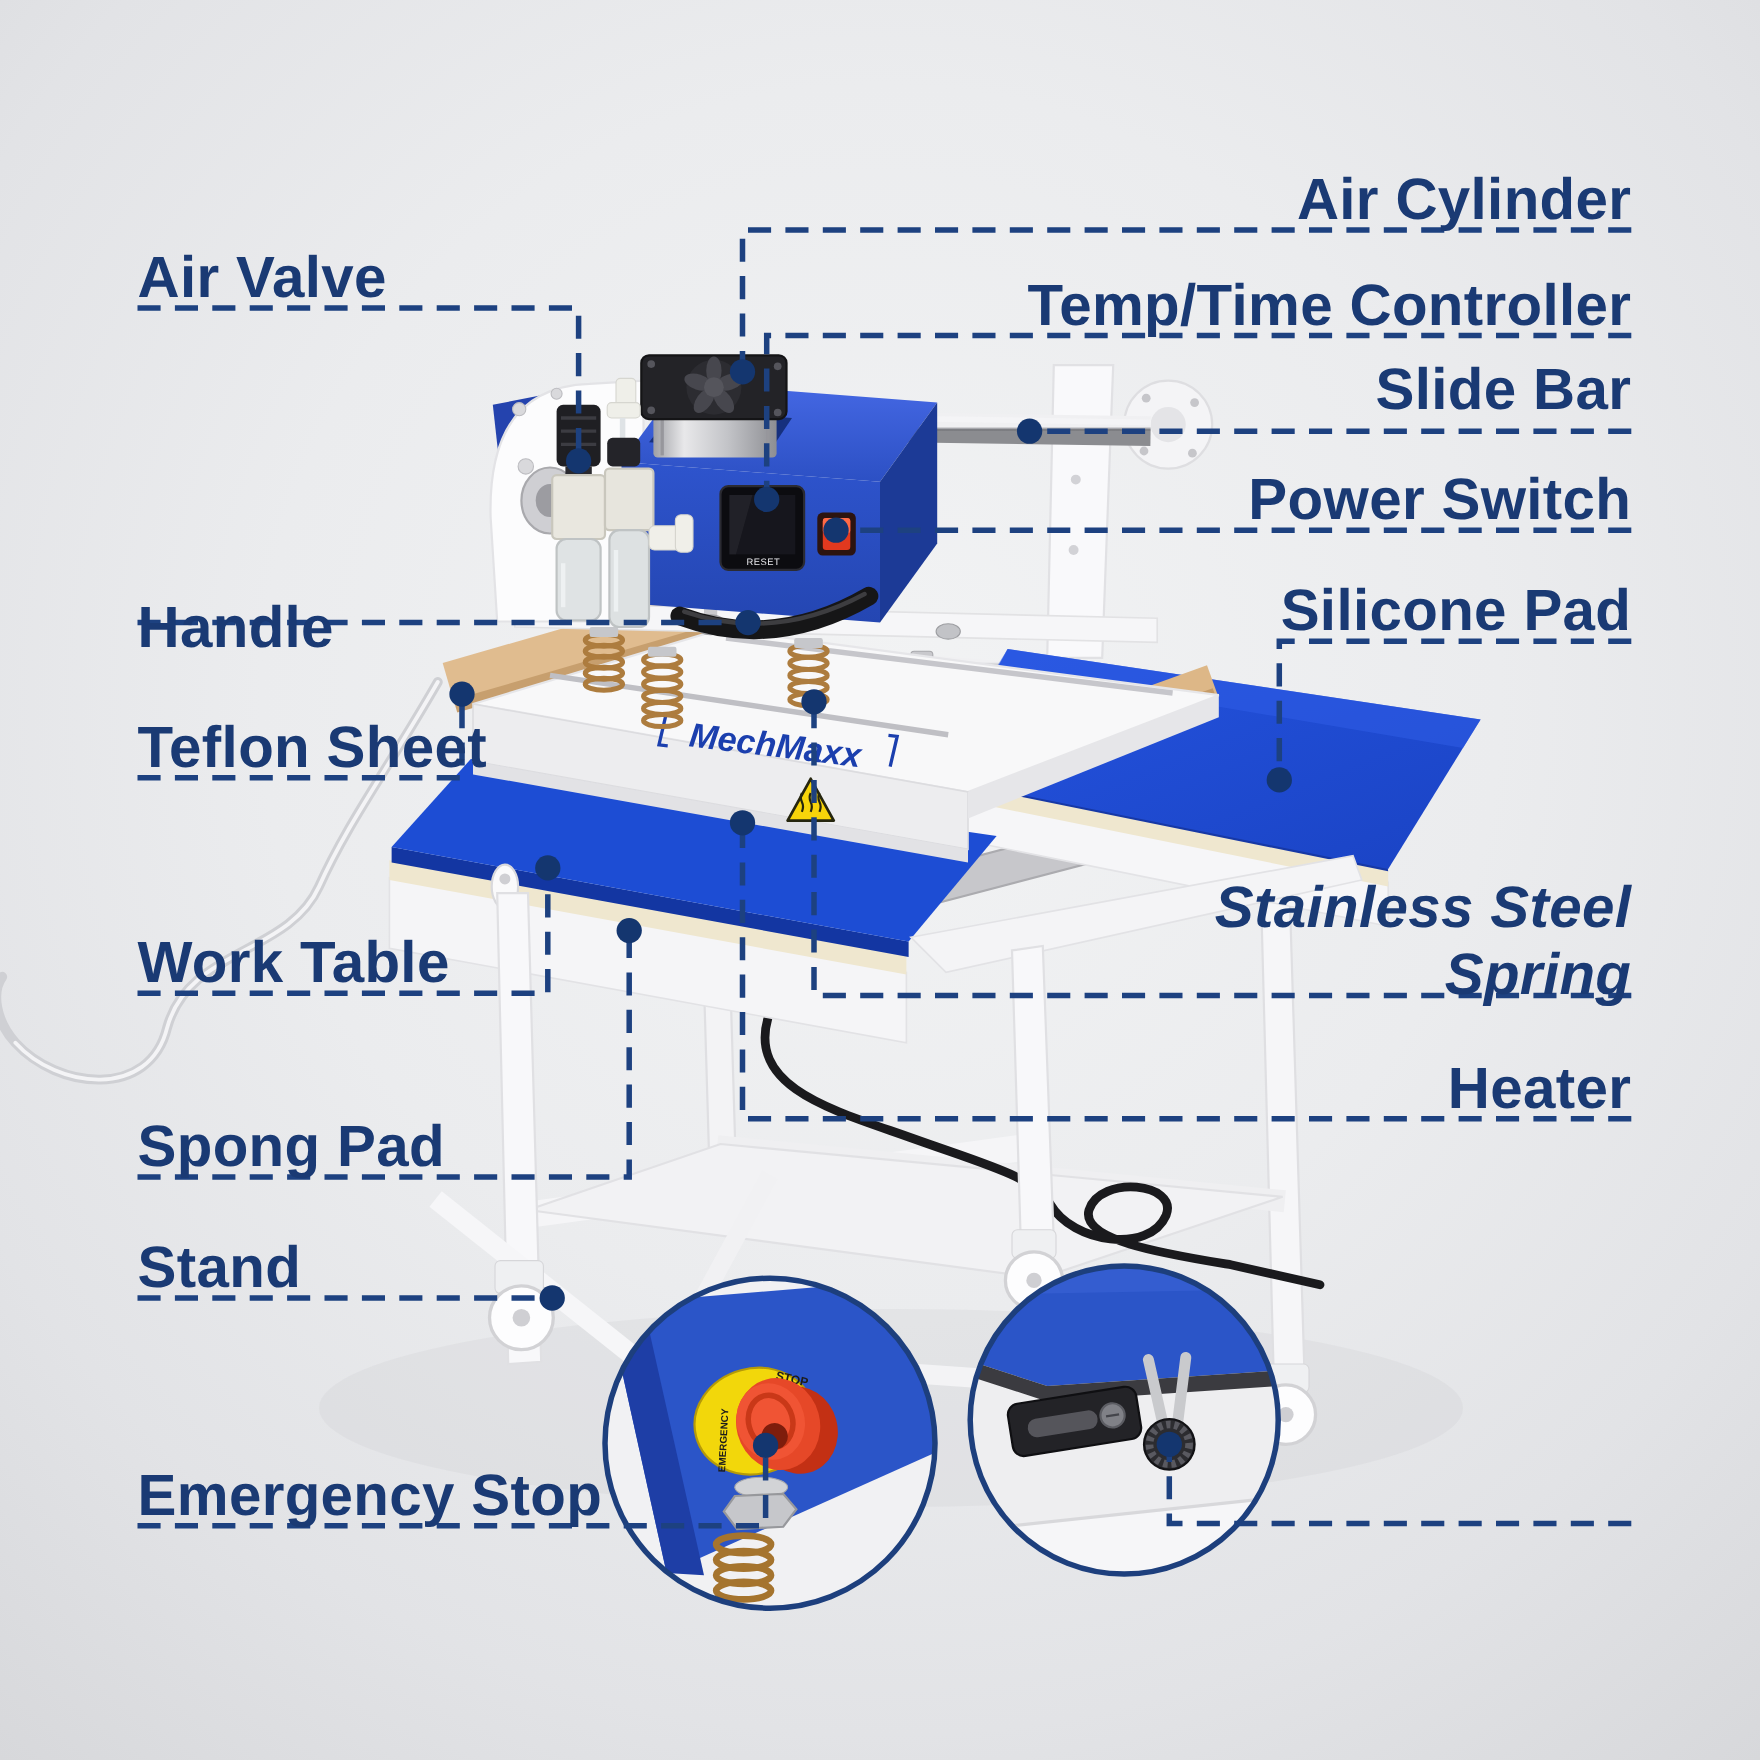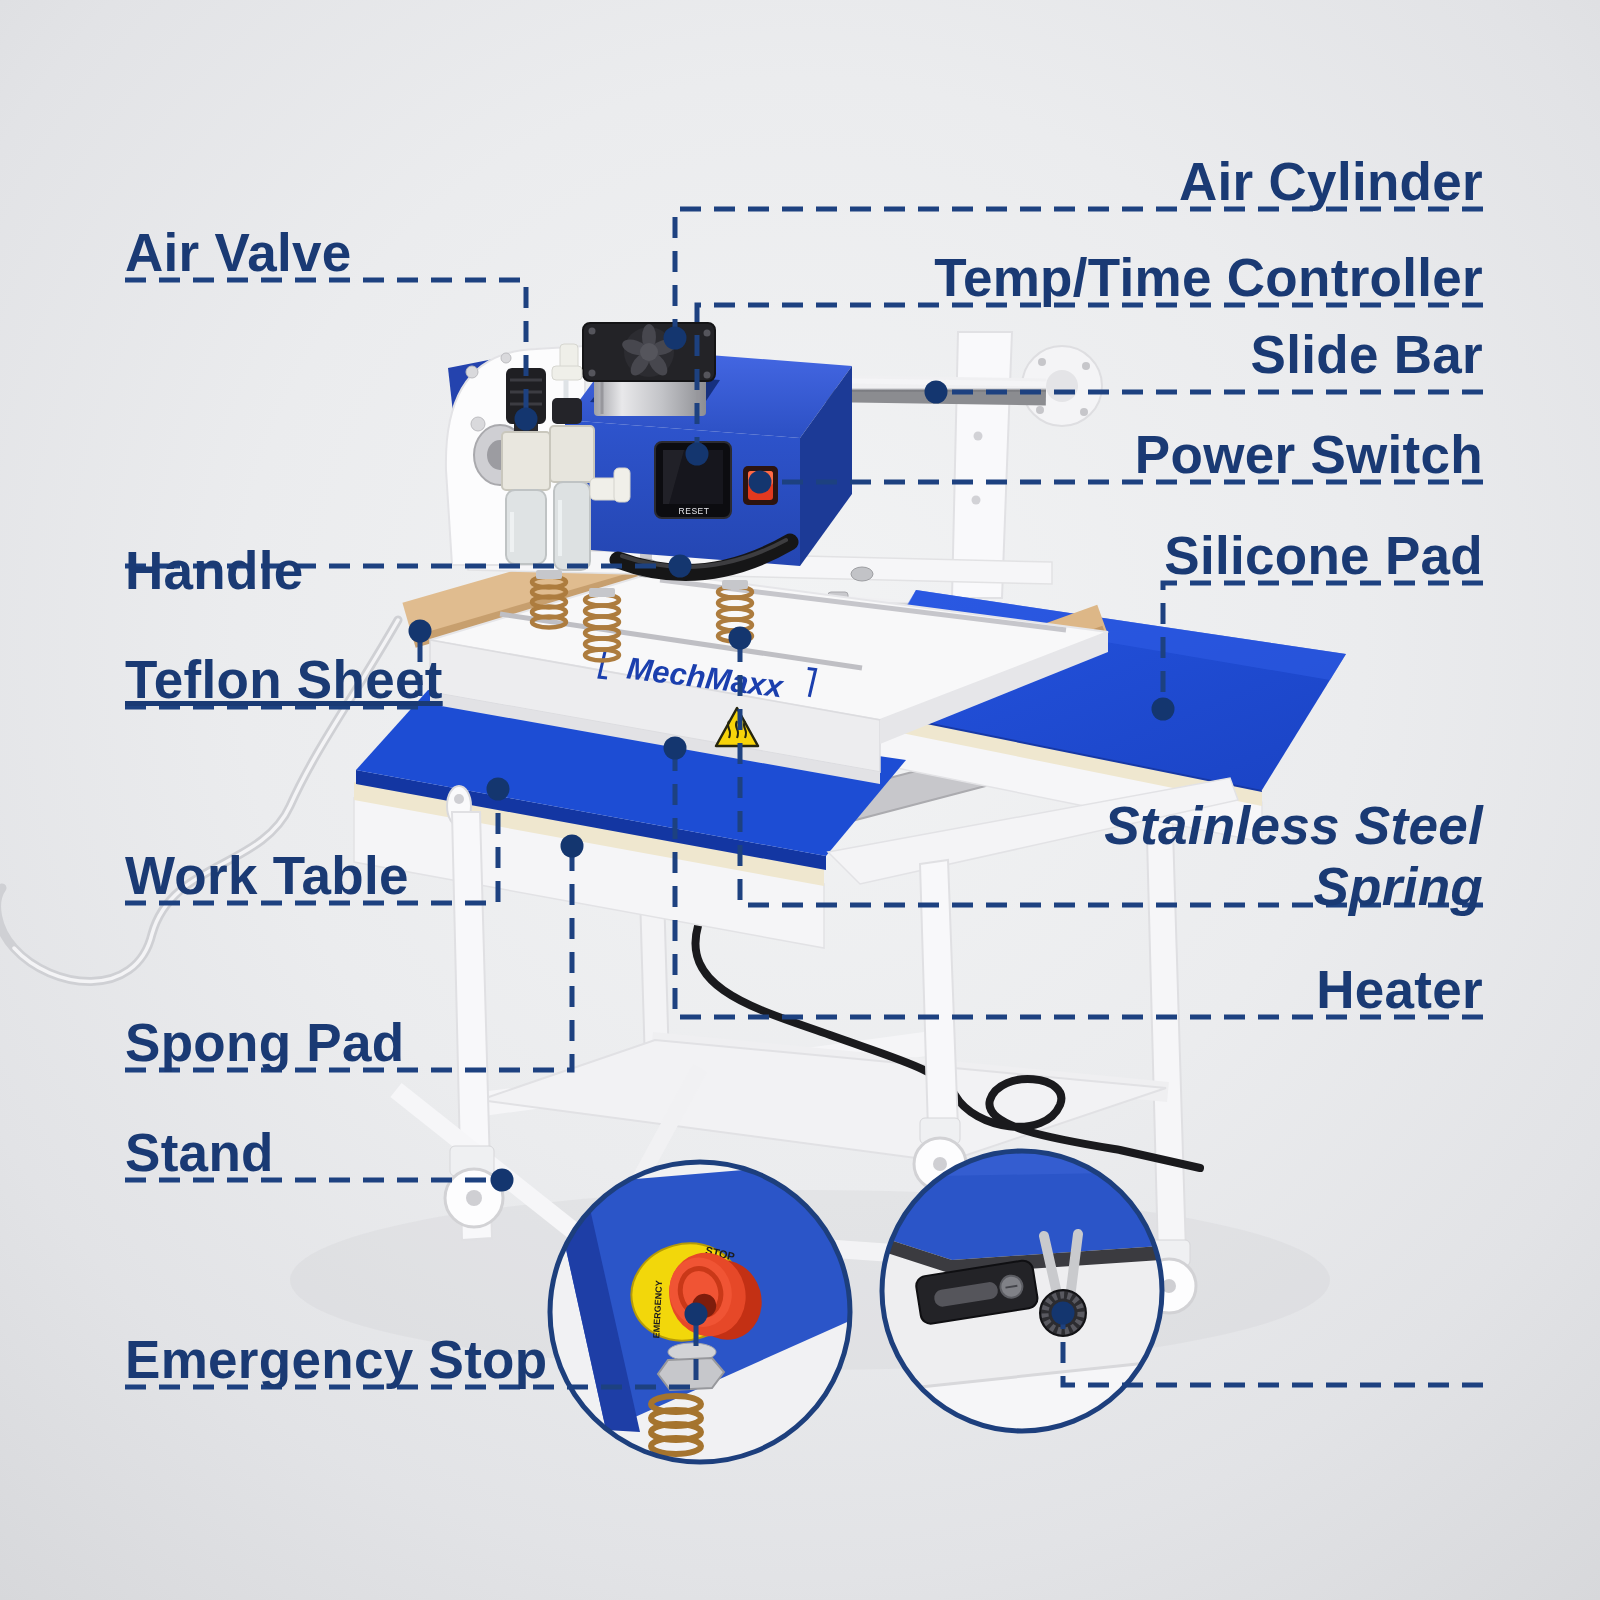--- a/index.html
+++ b/index.html
@@ -362,21 +362,21 @@
         <circle cx="760" cy="482" r="11.5"></circle>
         <circle cx="1163" cy="709" r="11.5"></circle>
     <circle cx="740" cy="638" r="11.5"></circle>
         <circle cx="675" cy="748" r="11.5"></circle>
         <circle cx="1063" cy="1313" r="11.5"></circle>
   </g>
 </svg>
 
 <div class="lbl" style="left:125px; top:222px;">Air Valve</div>
 <div class="lbl" style="left:125px; top:496px;margin-top:44px;">Handle</div>
-<div class="lbl" style="left:125px; top:649px;text-decoration:underline;">Teflon Sheet</div>
+<div class="lbl" style="left:125px; top:649px;">Teflon Sheet</div>
 <div class="lbl" style="left:125px; top:845px;">Work Table</div>
 <div class="lbl" style="left:125px; top:1012px;">Spong Pad</div>
 <div class="lbl" style="left:125px; top:1122px;">Stand</div>
 <div class="lbl" style="left:125px; top:1329px;">Emergency Stop</div>
 
 <div class="lbl right" style="right:117px; top:151px;">Air Cylinder</div>
 <div class="lbl right" style="right:117px; top:247px;">Temp/Time Controller</div>
 <div class="lbl right" style="right:117px; top:324px;text-align:center;">Slide Bar</div>
 <div class="lbl right" style="right:117px; top:424px;">Power Switch</div>
 <div class="lbl right" style="right:117px; top:525px;">Silicone Pad</div>

